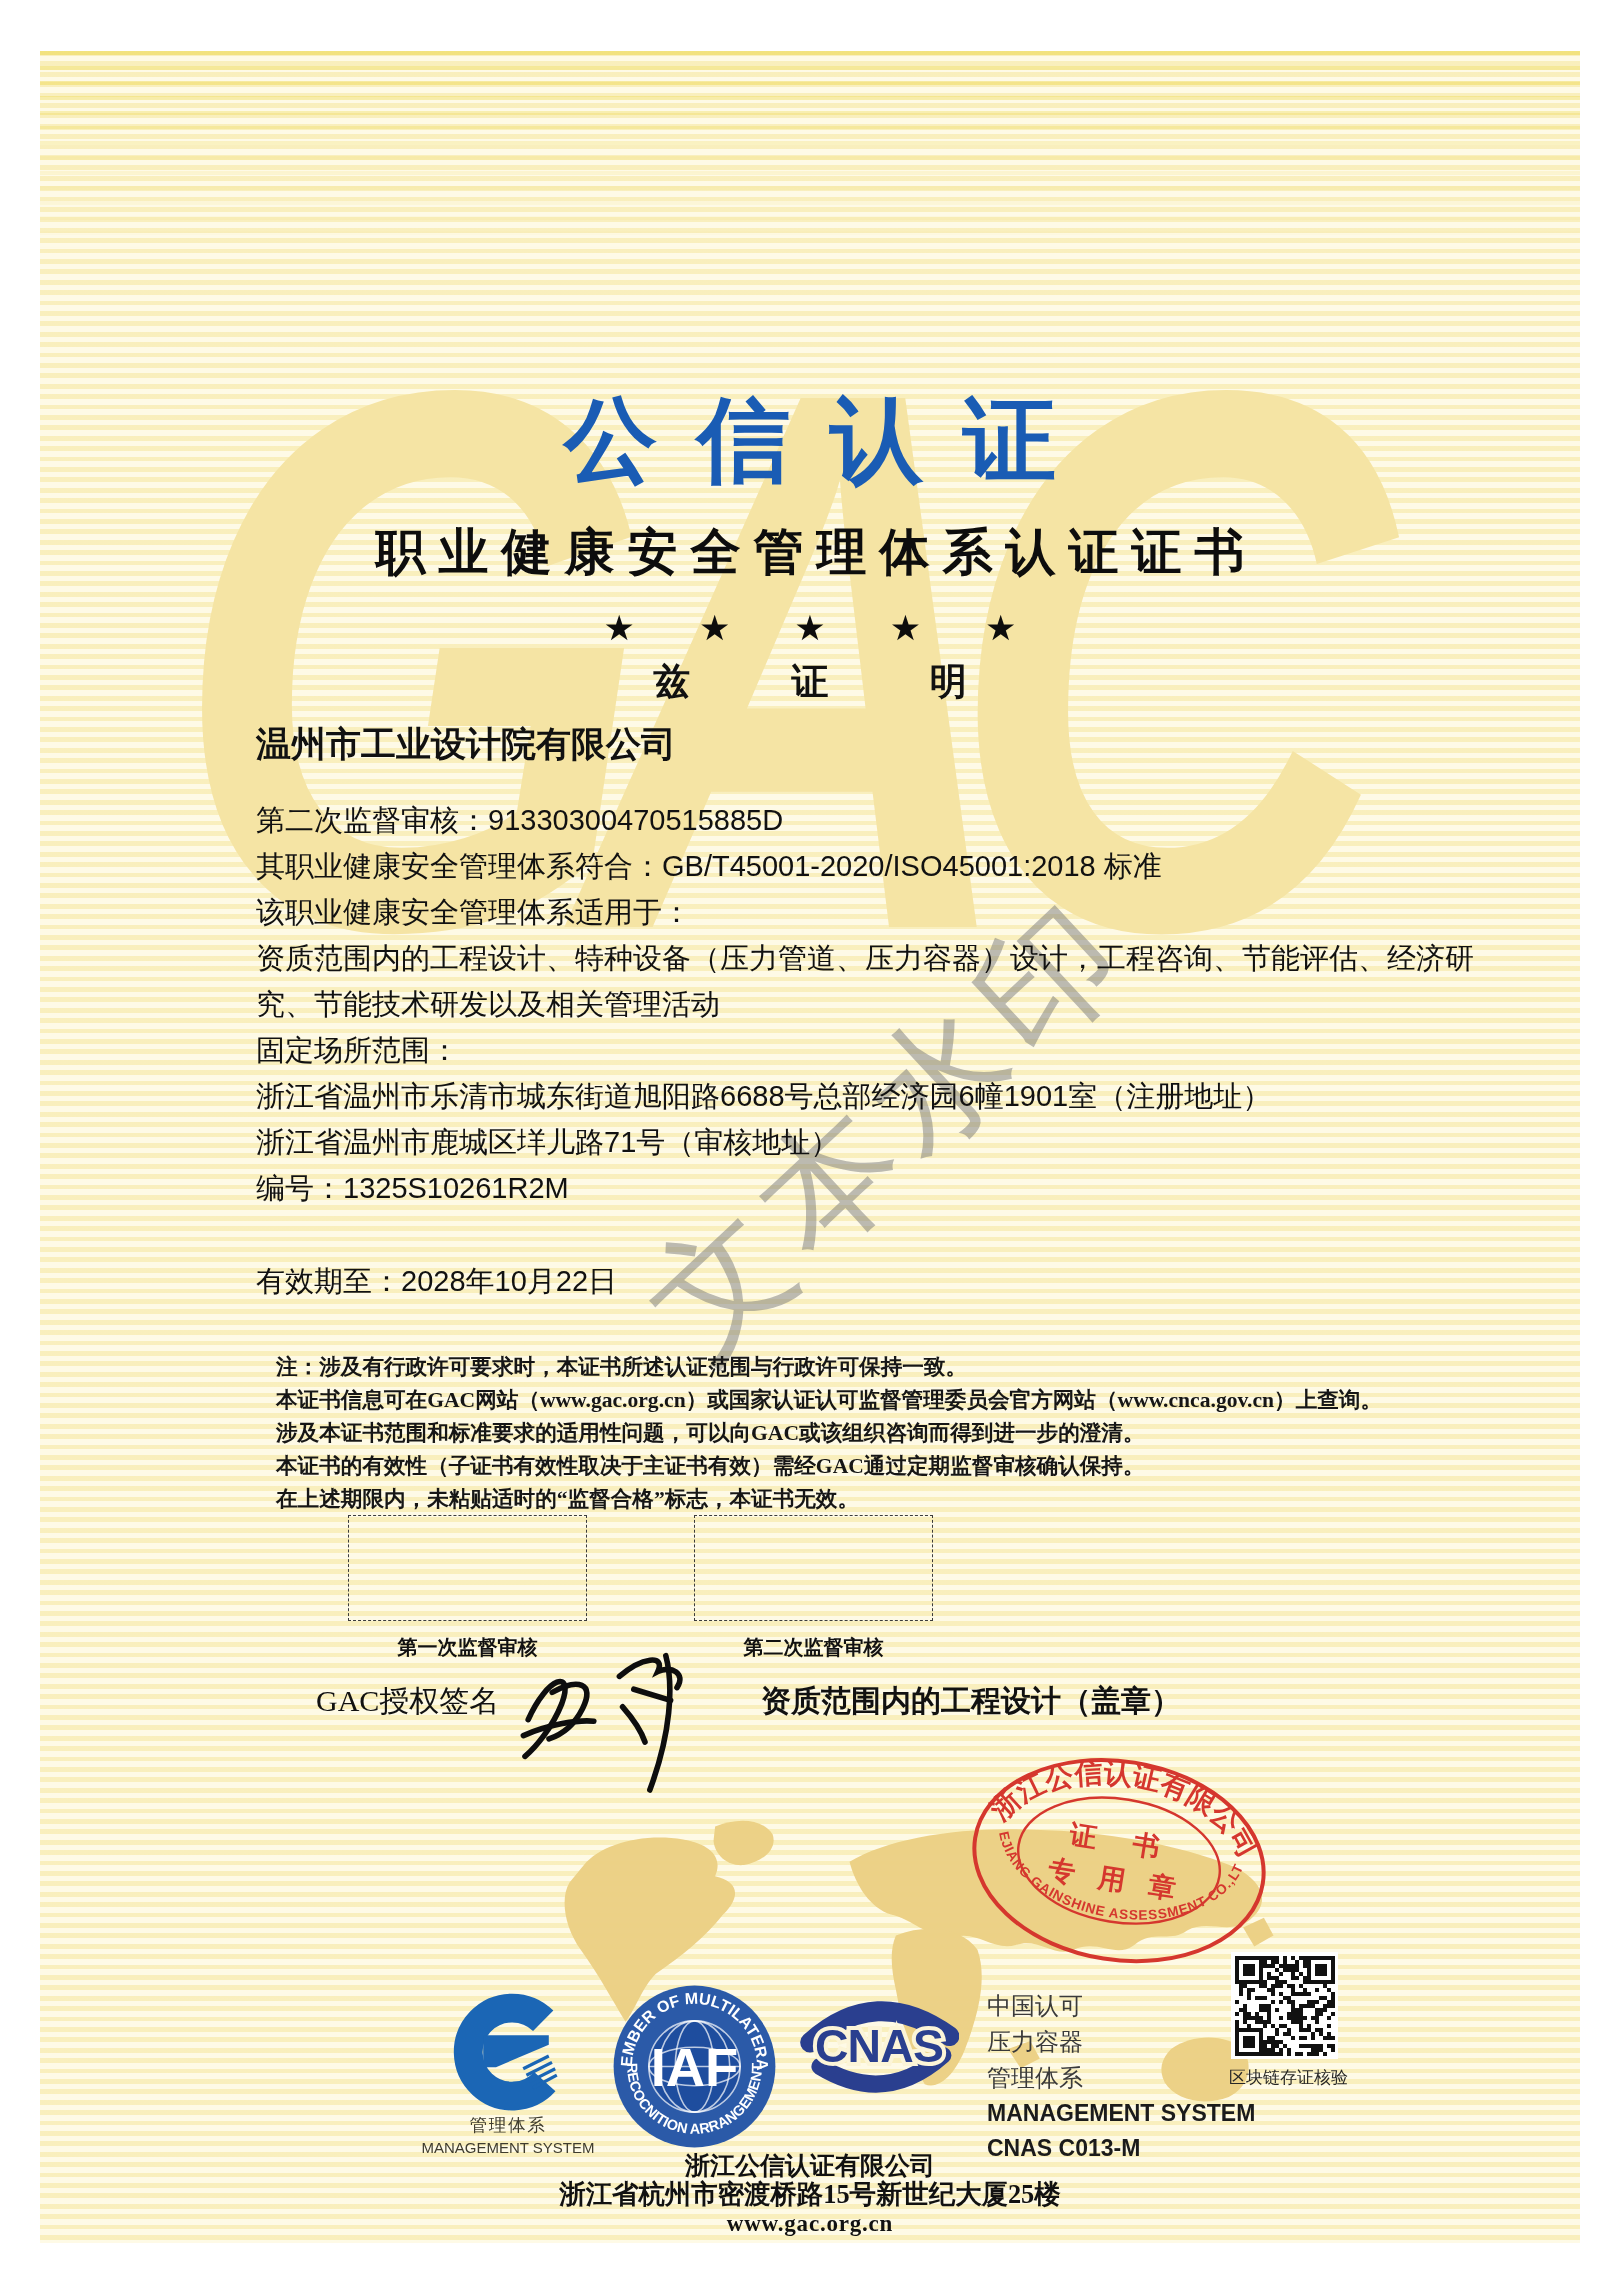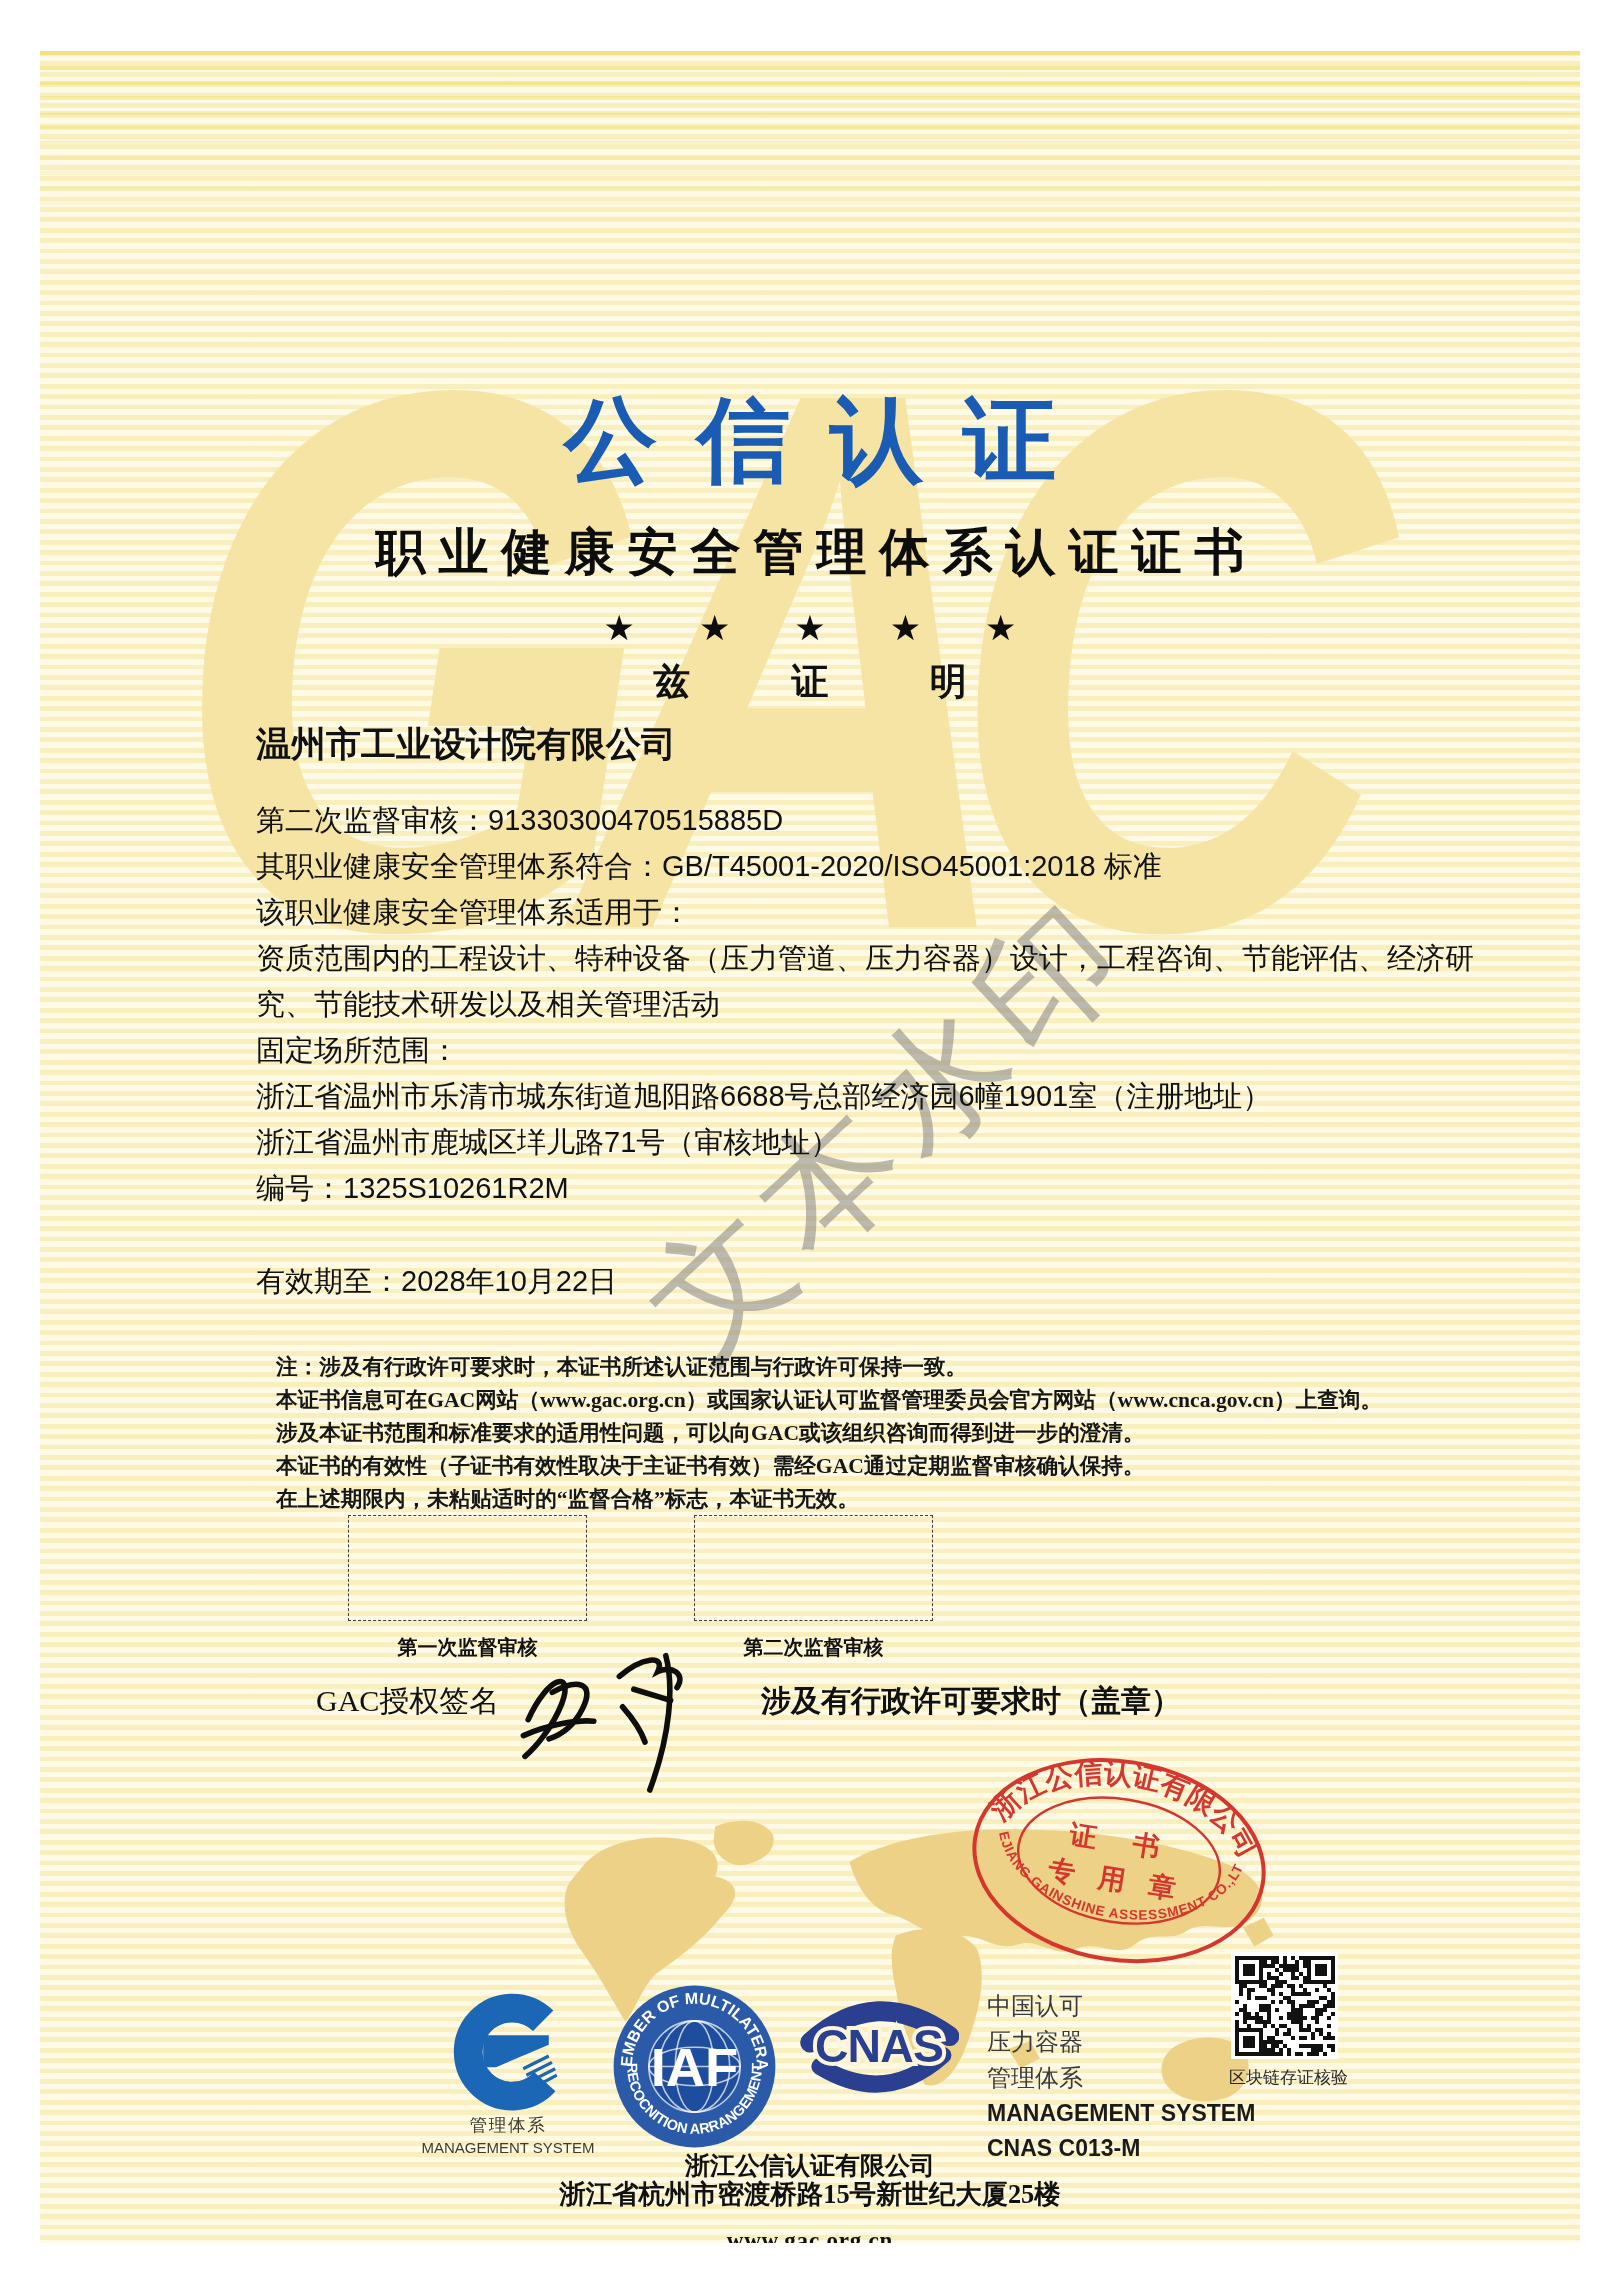--- a/index.html
+++ b/index.html
@@ -53,21 +53,21 @@
   .accred .cn{font-size:24px;line-height:36px;color:#3a3a3a;}
   .accred .en{font-size:23px;line-height:35px;font-weight:700;color:#1b1b1b;}
   .qr-box{left:1191px;top:1901px;width:107px;height:107px;background:#fff;z-index:4;
         display:flex;align-items:center;justify-content:center;}
   .qr-grid{display:grid;grid-template-columns:repeat(25,4px);grid-template-rows:repeat(25,4px);}
   .qr-grid i{display:block;}
   .qr-label{left:1189px;top:2015px;font-size:17px;color:#262626;z-index:4;}
   .foot1{top:2098px;font-size:25px;font-weight:700;font-family:"Liberation Serif",serif;z-index:4;}
   .foot2{top:2126px;font-size:26.4px;font-weight:700;font-family:"Liberation Serif",serif;z-index:4;}
   .foot3{top:2160px;font-size:23px;font-weight:700;letter-spacing:0.8px;z-index:4;
-        font-family:"Liberation Serif",serif;margin-top:17px;}
+        font-family:"Liberation Serif",serif;}
   svg text{font-family:"Liberation Sans",sans-serif;}
 </style>
 </head>
 <body>
 
 <div class="sheet">
   <div class="topband"></div>
   <div class="gac-bg">GAC</div>
 
   <svg class="abs map" width="793" height="336" viewBox="0 0 990 420">
@@ -134,21 +134,21 @@
     <g fill="none" stroke="#0e0e0e" stroke-width="7" stroke-linecap="round">
       <path d="M34,112 C58,58 92,48 76,92 C64,122 44,146 30,158"></path>
       <path d="M64,78 C96,60 118,66 102,98 C90,122 72,132 60,136"></path>
       <path d="M28,132 C60,118 96,112 116,114"></path>
       <path d="M148,58 C176,34 206,30 196,52 C212,44 232,54 220,72"></path>
       <path d="M166,74 L212,88"></path>
       <path d="M206,32 C216,70 212,130 186,200"></path>
       <path d="M152,96 C166,112 176,128 180,140"></path>
     </g>
   </svg>
-  <div class="abs sign-company">涉及有行政许可要求时（盖章）</div>
+  <div class="abs sign-company">资质范围内的工程设计（盖章）</div>
 
   <svg class="abs stamp" width="320" height="276" viewBox="0 0 400 345">
     <defs>
       <path id="arcT" d="M 40,182 A 160,106 0 0 1 360,182"></path>
       <path id="arcB" d="M 46,158 A 156,102 0 0 0 354,158"></path>
     </defs>
     <g transform="rotate(9 200 172)">
       <g fill="none" stroke="#D5372E">
         <ellipse cx="200" cy="172" rx="182" ry="124" stroke-width="5"></ellipse>
         <ellipse cx="200" cy="172" rx="127" ry="77" stroke-width="3"></ellipse>

